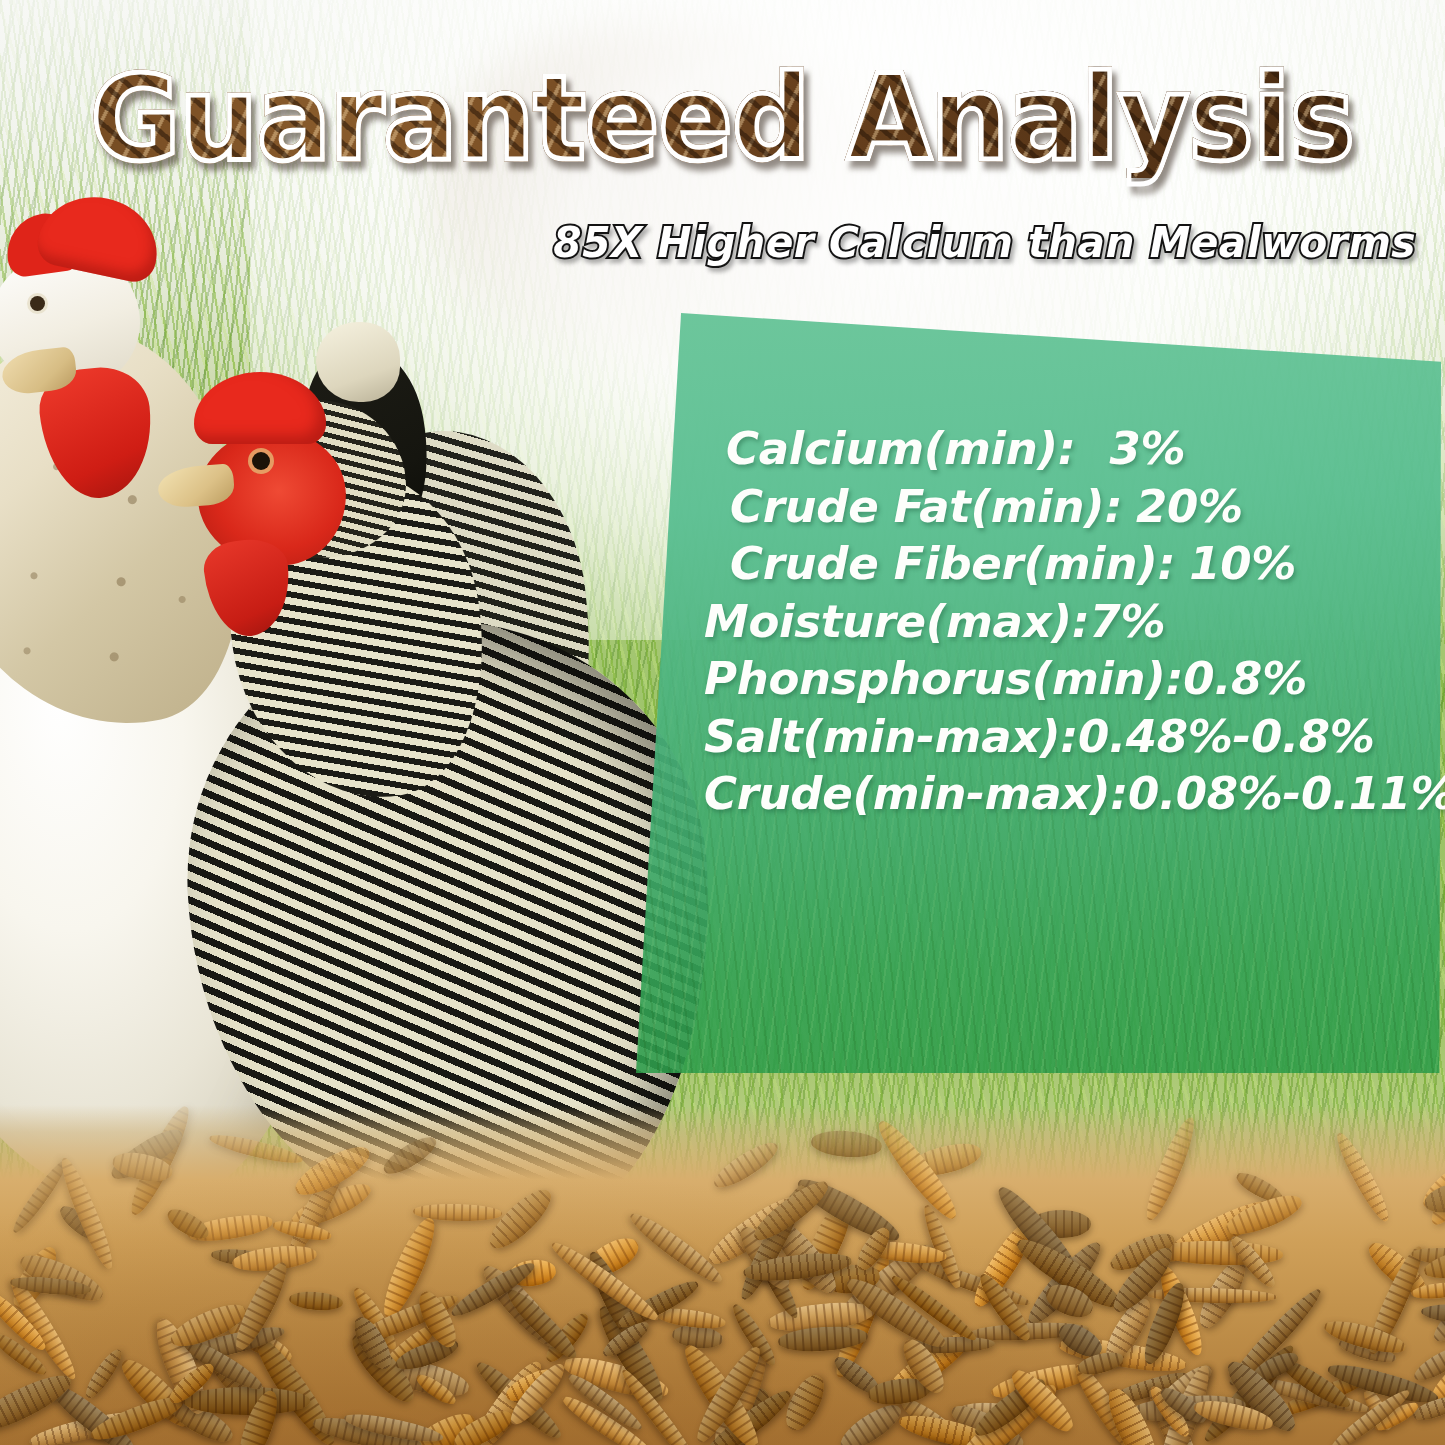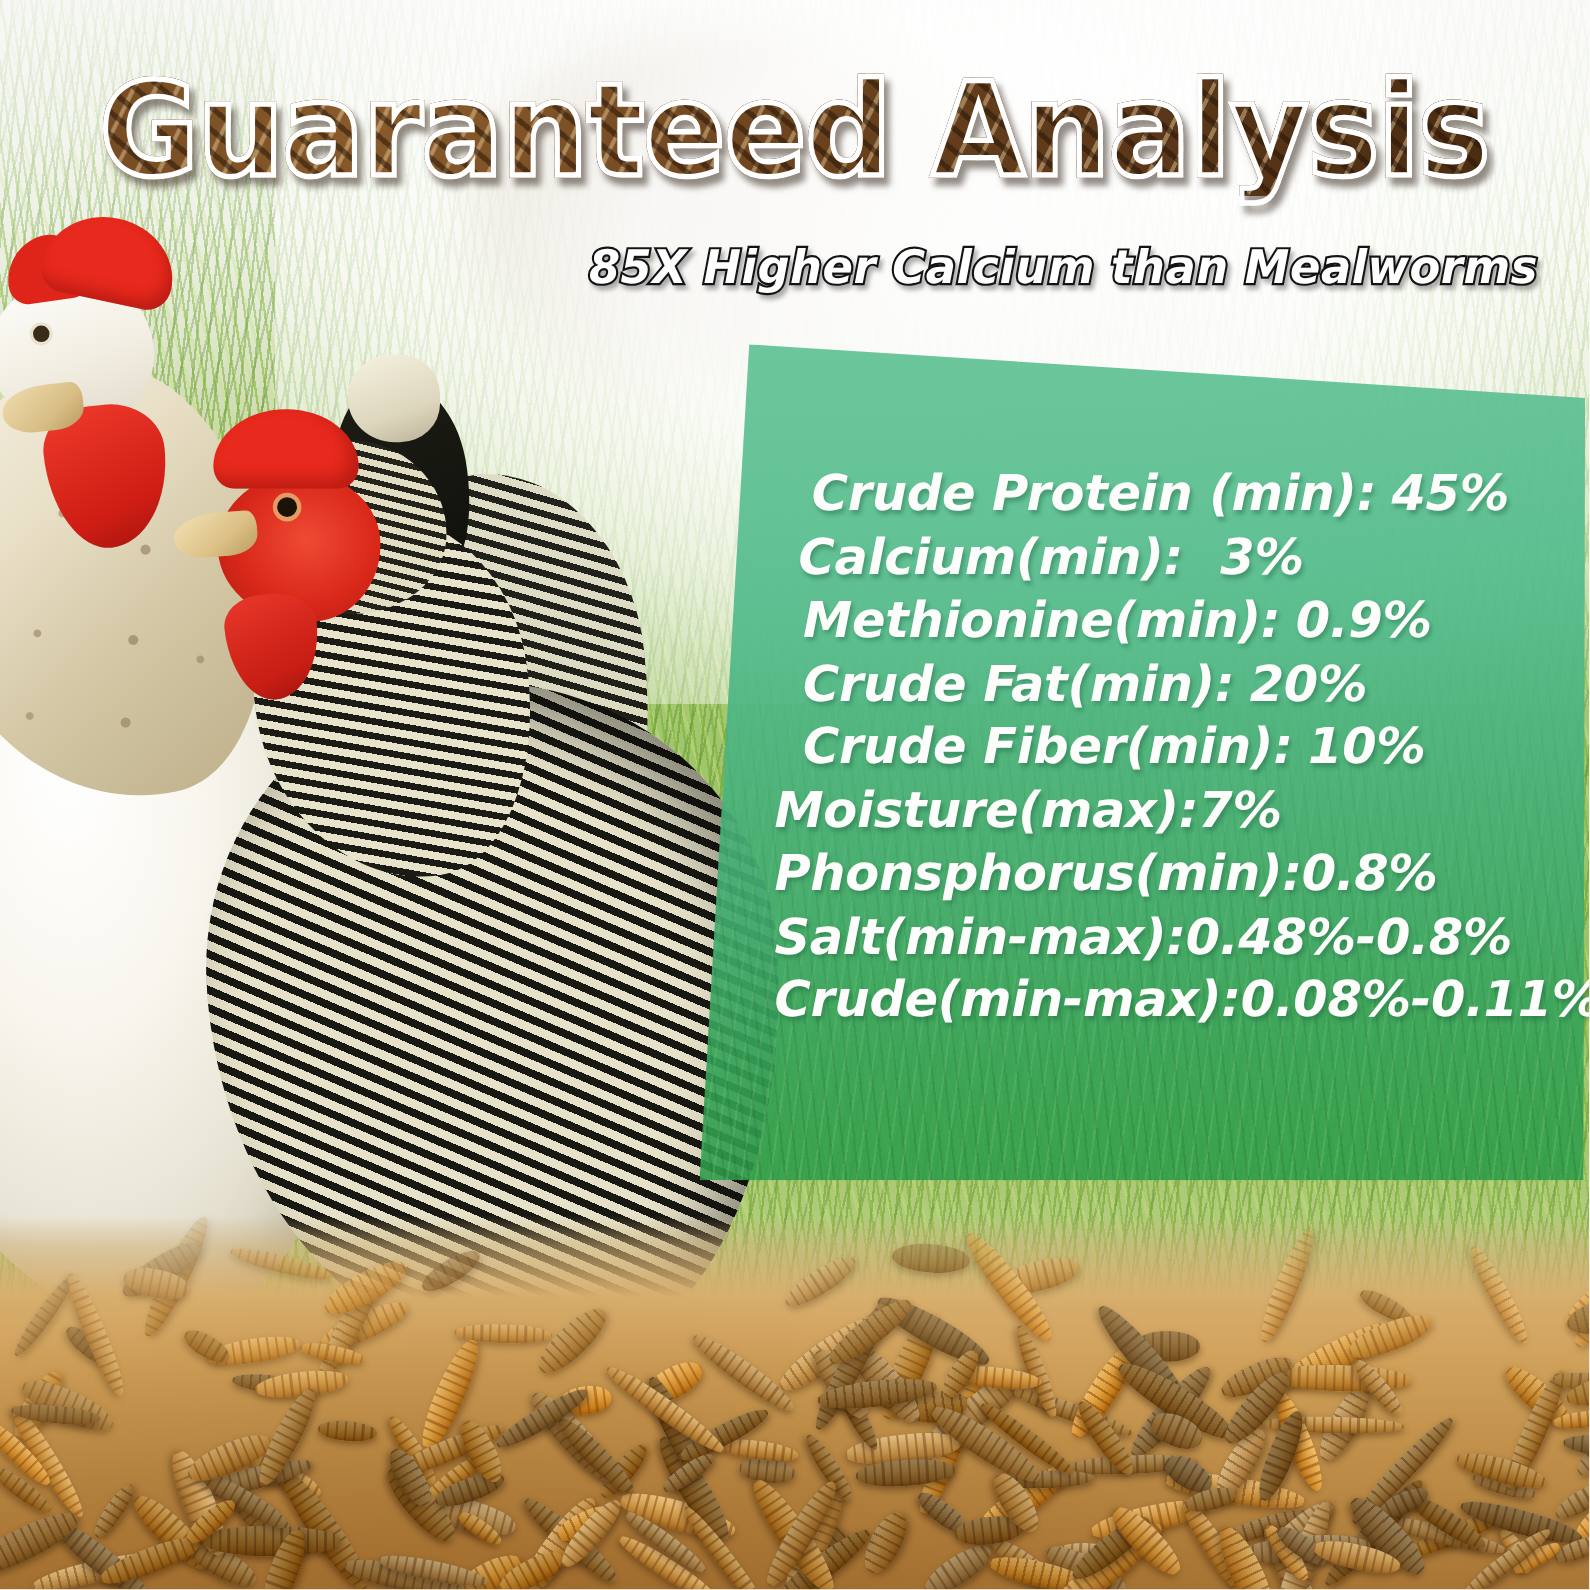--- a/index.html
+++ b/index.html
@@ -437,21 +437,21 @@
     paint-order: stroke fill;
     filter: drop-shadow(5px 7px 3px rgba(60,48,36,0.55));
   }
 
   .subtitle-wrap {
     position: absolute;
     left: 0;
     top: 218px;
     width: 100%;
     text-align: right;
-    padding-right: 34px;
+    padding-right: 16px;
     box-sizing: border-box;
     pointer-events: none;
   }
   .subtitle {
     display: inline-block;
     font-family: "DejaVu Sans", sans-serif;
     font-style: italic;
     font-weight: bold;
     font-size: 42px;
     letter-spacing: 0.5px;
@@ -756,23 +756,21 @@
   </div>
 
   <div class="title-wrap">
     <span class="title">Guaranteed Analysis</span>
   </div>
   <div class="subtitle-wrap">
     <span class="subtitle">85X Higher Calcium than Mealworms</span>
   </div>
 
   <div class="panel-list" id="nutrition-list">
-      <div class="nutrient-line ind1"><span class="nut-label">Crude Protein (min):</span><span class="nut-gap-s"></span><span class="nut-value">45%</span></div>
       <div class="nutrient-line ind2"><span class="nut-label">Calcium(min):</span><span class="nut-gap-m"></span><span class="nut-value">3%</span></div>
-      <div class="nutrient-line ind3"><span class="nut-label">Methionine(min):</span><span class="nut-gap-s"></span><span class="nut-value">0.9%</span></div>
       <div class="nutrient-line ind3"><span class="nut-label">Crude Fat(min):</span><span class="nut-gap-s"></span><span class="nut-value">20%</span></div>
       <div class="nutrient-line ind3"><span class="nut-label">Crude Fiber(min):</span><span class="nut-gap-s"></span><span class="nut-value">10%</span></div>
       <div class="nutrient-line ind0"><span class="nut-label">Moisture(max):</span><span class="nut-value">7%</span></div>
       <div class="nutrient-line ind0"><span class="nut-label">Phonsphorus(min):</span><span class="nut-value">0.8%</span></div>
       <div class="nutrient-line ind0"><span class="nut-label">Salt(min-max):</span><span class="nut-value">0.48%-0.8%</span></div>
       <div class="nutrient-line ind0"><span class="nut-label">Crude(min-max):</span><span class="nut-value">0.08%-0.11%</span></div>
     </div>
 
 </div>
 

